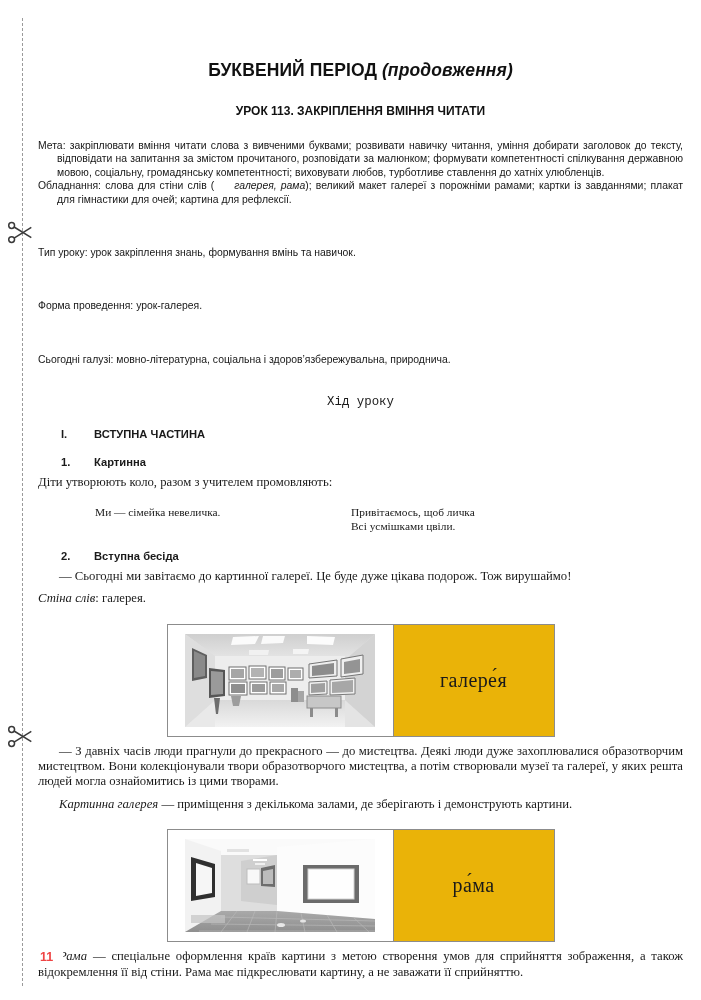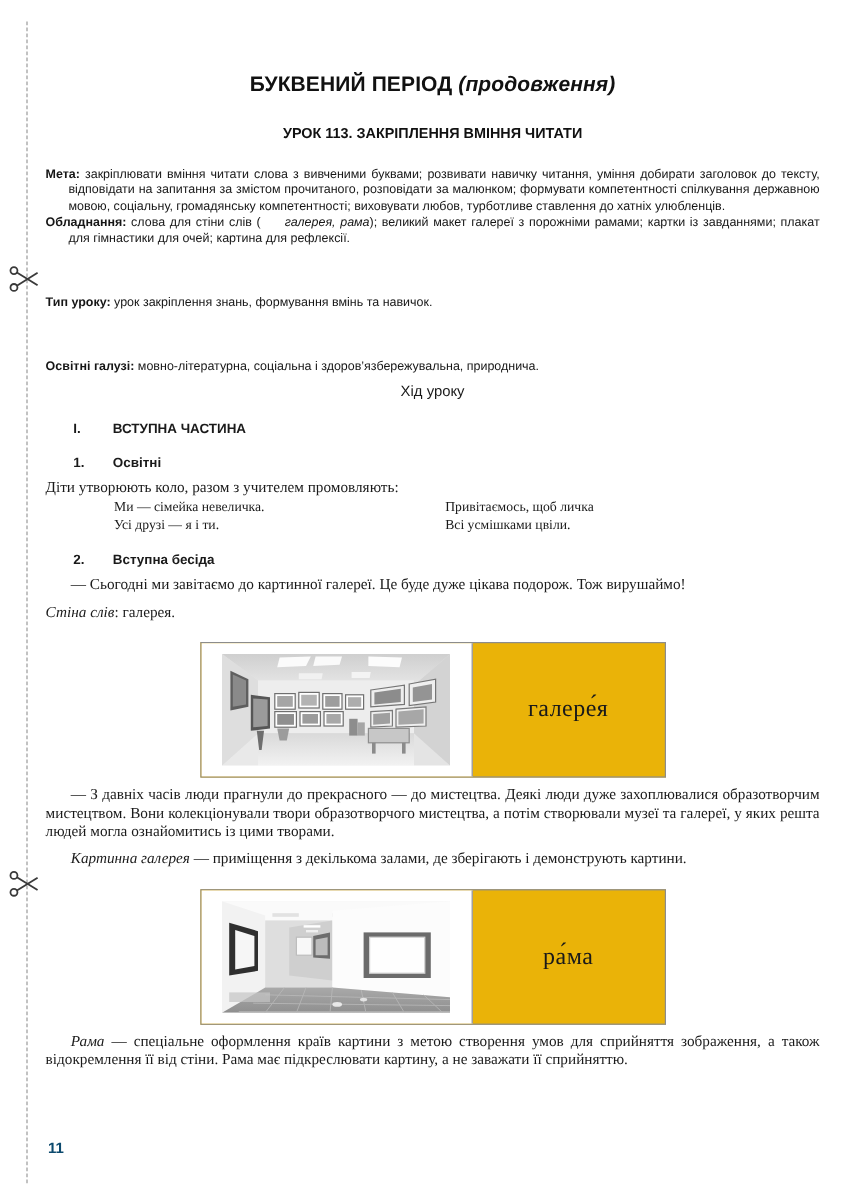--- a/index.html
+++ b/index.html
@@ -80,29 +80,29 @@
     margin: 0;
     text-indent: -19px;
     padding-left: 19px;
     text-align: justify;
   }
   .meta p.nohang {
     text-indent: 0;
     padding-left: 0;
     margin-top: 40px;
   }
-  .meta b { font-weight: bold; }
+  .meta b { font-weight: normal; }
   .meta i { font-style: italic; padding-left: 20px; }
 
   
   .hid-uroku {
-    font-family: Liberation Sans, sans-serif;
+    font-family: Liberation Mono, monospace;
     font-size: 12.4px;
     text-align: center;
-    margin-top: 6px;
+    margin-top: 29px;
   }
 
   .sec-roman {
     font-family: "Liberation Sans", sans-serif;
     font-weight: bold;
     font-size: 11.2px;
     margin-top: 19px;
     padding-left: 23px;
     position: relative;
   }
@@ -127,25 +127,24 @@
     font-size: 12.7px;
     line-height: 15.4px;
     margin-top: 7px;
     text-align: justify;
   }
   .body-text.ind { text-indent: 21px; }
   .body-text i { font-style: italic; }
 
   
   .verse {
-    margin-top: 2px;
+    margin-top: 14px;
     display: flex;
     font-size: 11.4px;
     line-height: 14.6px;
-    gap: 20px;
   }
   .verse .col-left { width: 305px; padding-left: 57px; box-sizing: border-box; }
   .verse .col-right { flex: 1; padding-left: 8px; box-sizing: border-box; }
   .verse .line { white-space: nowrap; }
 
   
   .figure {
     margin: 17px auto 0 auto;
     width: 388px;
     height: 113px;
@@ -174,21 +173,21 @@
   .figure svg { display: block; }
 
   
   .footer-pageno {
     position: absolute;
     left: 38px;
     bottom: 34px;
     font-family: "Liberation Sans", sans-serif;
     font-weight: bold;
     font-size: 12.5px;
-    color: #0c4a6e;
+    color: #ef4444;
     background: #ffffff;
     padding: 2px 10px 2px 2px;
   }
 </style>
 </head>
 <body>
 
 <div class="cutline"></div>
 
 <div class="scissors scissors-1">
@@ -215,41 +214,41 @@
 <div class="page">
 
   <h1 class="lesson-block-title"><span>БУКВЕНИЙ ПЕРІОД </span><span class="cont">(продовження)</span></h1>
 
   <h2 class="lesson-title">УРОК 113. ЗАКРІПЛЕННЯ ВМІННЯ ЧИТАТИ</h2>
 
   <div class="meta">
     <p><b>Мета:</b><span> закріплювати вміння читати слова з вивченими буквами; розвивати навичку читання, уміння добирати заголовок до тексту, відповідати на запитання за змістом прочитаного, розповідати за малюнком; формувати компетентності спілкування державною мовою, соціальну, громадянську компетентності; виховувати любов, турботливе ставлення до хатніх улюбленців.</span></p>
     <p><b>Обладнання:</b><span> слова для стіни слів (</span><i>галерея, рама</i><span>); великий макет галереї з порожніми рамами; картки із завданнями; плакат для гімнастики для очей; картина для рефлексії.</span></p>
     <p class="nohang"><b>Тип уроку:</b><span> урок закріплення знань, формування вмінь та навичок.</span></p>
-    <p class="nohang"><b>Освітні галузі:</b><span> мовно-літературна, соціальна і здоров’язбережувальна, природнича.</span></p>
+    <p class="nohang"><b>Форма проведення:</b><span> урок-галерея.</span></p>
+    <p class="nohang"><b>Сьогодні галузі:</b><span> мовно-літературна, соціальна і здоров’язбережувальна, природнича.</span></p>
   </div>
 
   <div class="hid-uroku">Хід уроку</div>
 
   <div class="sec-roman">
     <span class="num">I.</span>
     <span class="lbl">ВСТУПНА ЧАСТИНА</span>
   </div>
 
   <div class="sec-num">
     <span class="num">1.</span>
-    <span class="lbl">Освітні</span>
+    <span class="lbl">Картинна</span>
   </div>
 
   <div class="body-text">Діти утворюють коло, разом з учителем промовляють:</div>
 
   <div class="verse">
     <div class="col-left">
       <div class="line">Ми — сімейка невеличка.</div>
-      <div class="line">Усі друзі — я і ти.</div>
     </div>
     <div class="col-right">
       <div class="line">Привітаємось, щоб личка</div>
       <div class="line">Всі усмішками цвіли.</div>
     </div>
   </div>
 
   <div class="sec-num">
     <span class="num">2.</span>
     <span class="lbl">Вступна бесіда</span>

